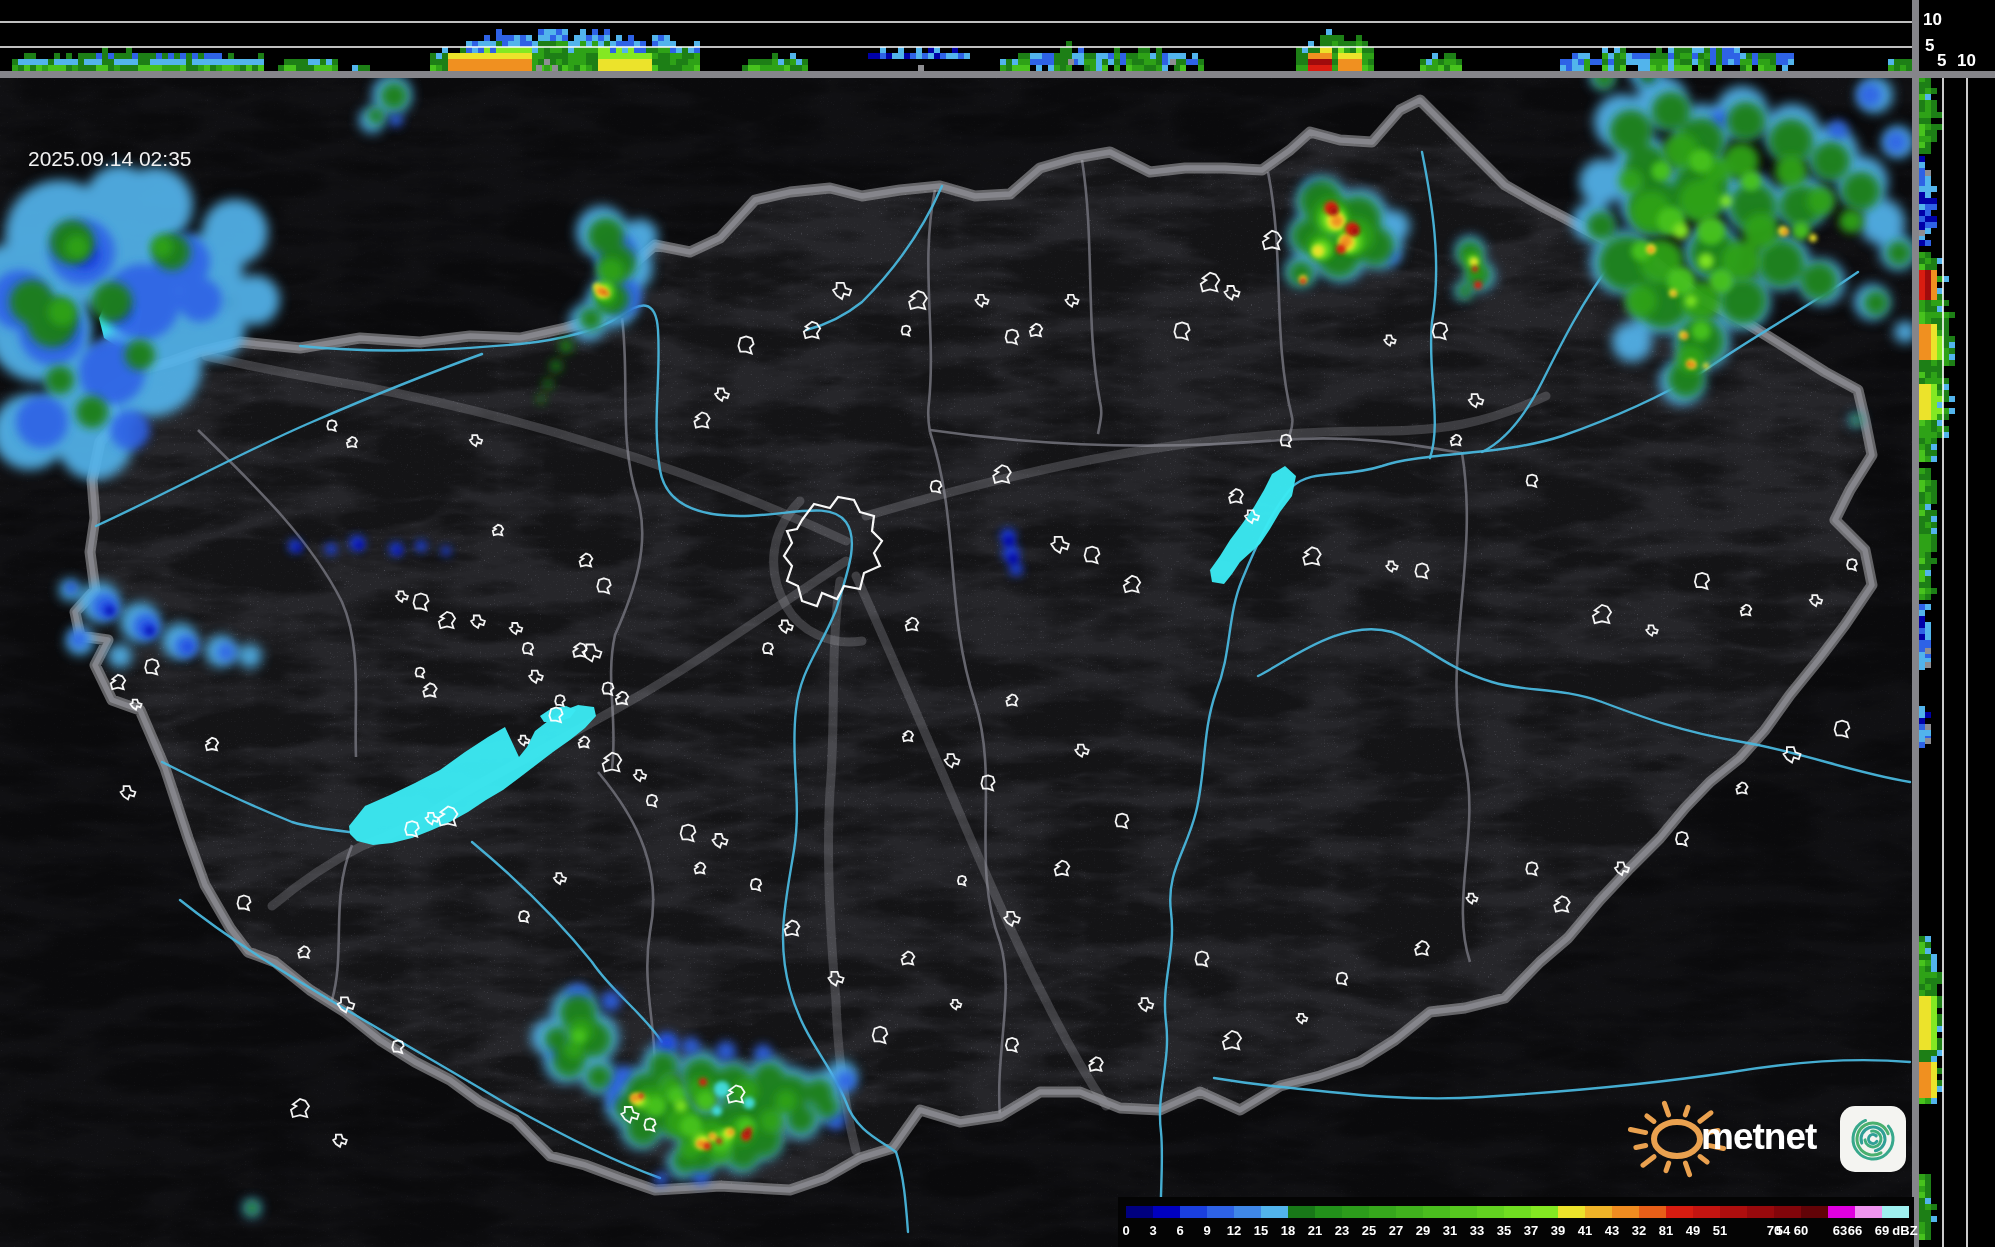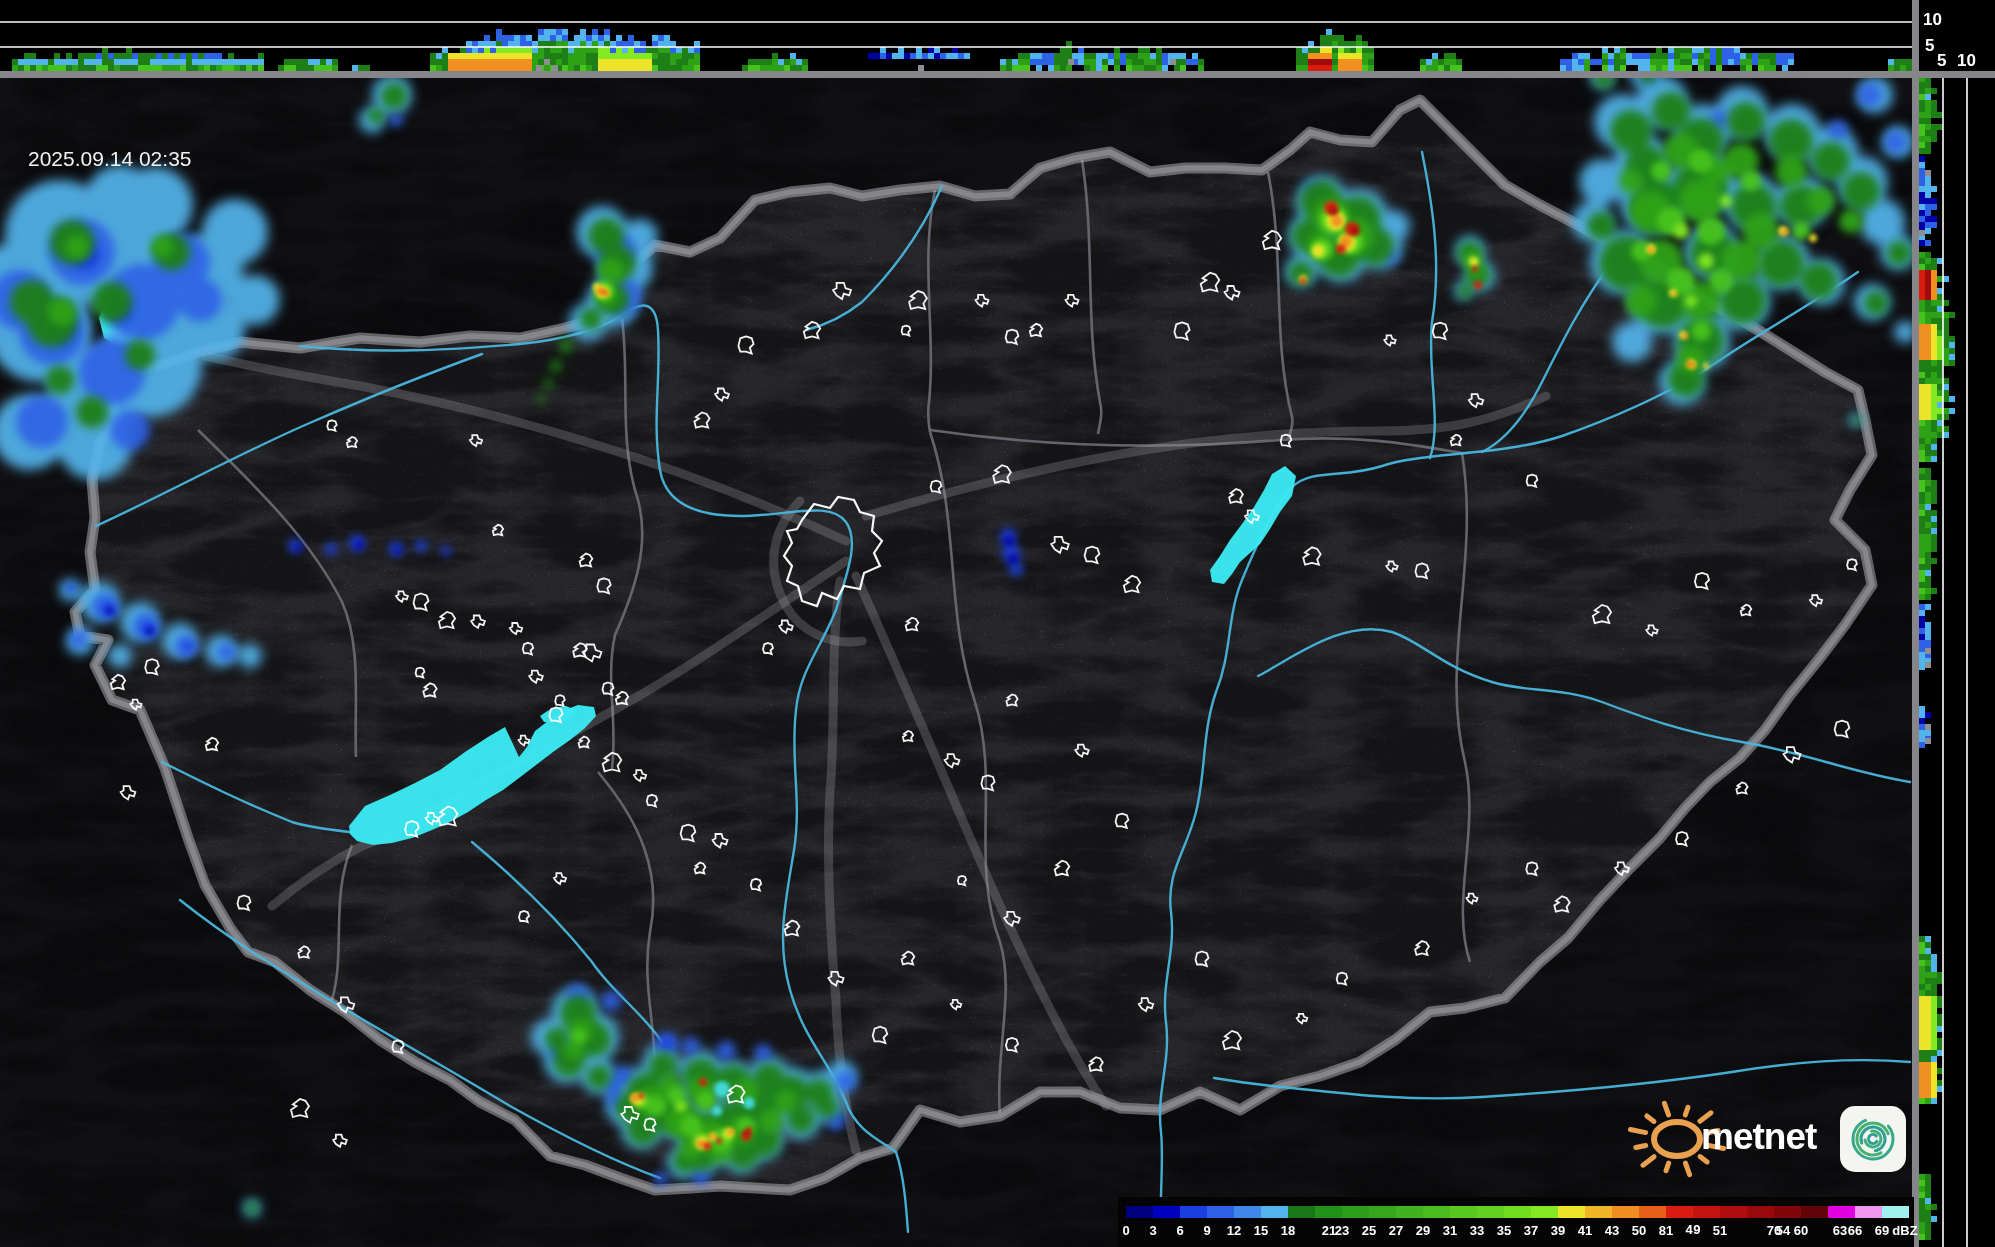--- a/index.html
+++ b/index.html
@@ -1872,35 +1872,35 @@
         <span style="background: rgb(159, 240, 240);"></span>
       </div>
     <div id="legend-ticks">
         <div class="ltick" style="left: 8px;">0</div>
         <div class="ltick" style="left: 35px;">3</div>
         <div class="ltick" style="left: 62px;">6</div>
         <div class="ltick" style="left: 89px;">9</div>
         <div class="ltick" style="left: 116px;">12</div>
         <div class="ltick" style="left: 143px;">15</div>
         <div class="ltick" style="left: 170px;">18</div>
-        <div class="ltick" style="left: 211px;">21</div>
+        <div class="ltick" style="left: 197px;">21</div>
         <div class="ltick" style="left: 224px;">23</div>
         <div class="ltick" style="left: 251px;">25</div>
         <div class="ltick" style="left: 278px;">27</div>
         <div class="ltick" style="left: 305px;">29</div>
         <div class="ltick" style="left: 332px;">31</div>
         <div class="ltick" style="left: 359px;">33</div>
         <div class="ltick" style="left: 386px;">35</div>
         <div class="ltick" style="left: 413px;">37</div>
         <div class="ltick" style="left: 440px;">39</div>
         <div class="ltick" style="left: 467px;">41</div>
         <div class="ltick" style="left: 494px;">43</div>
-        <div class="ltick" style="left: 521px;">50</div>
+        <div class="ltick" style="left: 521px;">32</div>
         <div class="ltick" style="left: 548px;">81</div>
-        <div class="ltick" style="left: 575px; font-family: Liberation Mono, monospace;">49</div>
+        <div class="ltick" style="left: 575px;">49</div>
         <div class="ltick" style="left: 602px;">51</div>
         <div class="ltick" style="left: 629px; margin-left: 36px;">54</div>
         <div class="ltick" style="left: 656px;">70</div>
         <div class="ltick" style="left: 683px;">60</div>
         <div class="ltick" style="left: 722px;">63</div>
         <div class="ltick" style="left: 737px;">66</div>
         <div class="ltick" style="left: 764px;">69</div>
         <div class="ltick" style="left: 787px;">dBZ</div>
       </div>
   </div>

